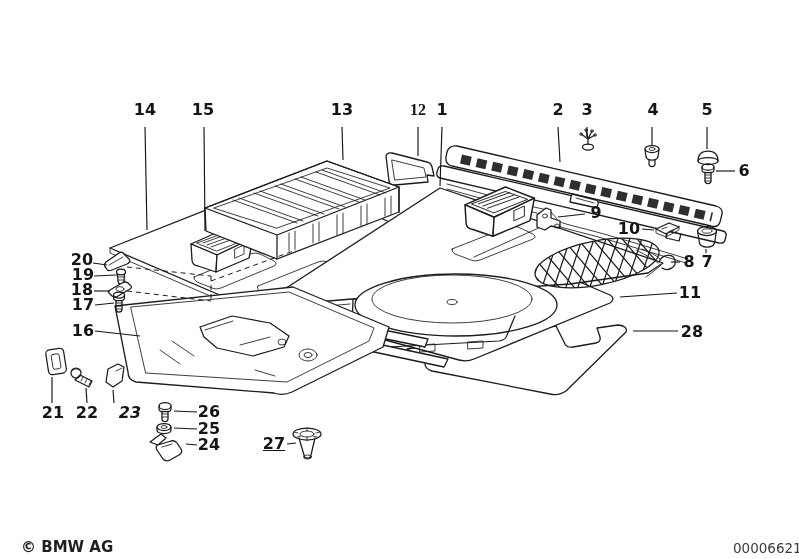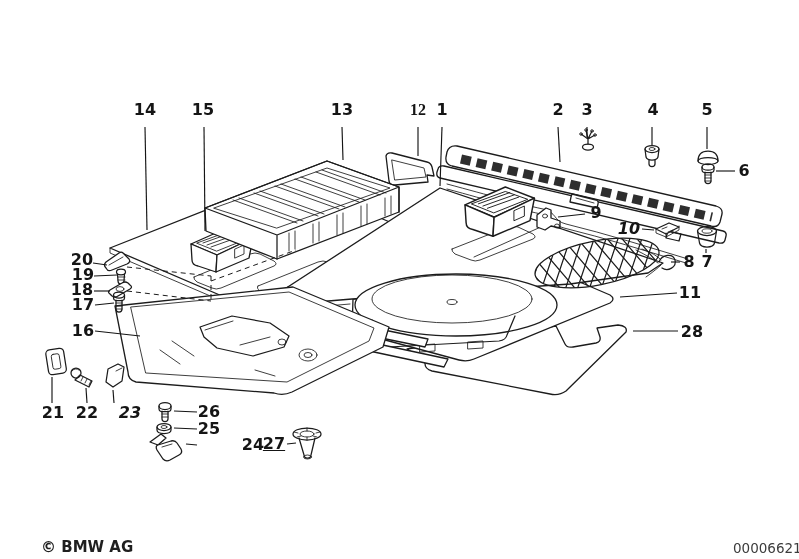--- a/index.html
+++ b/index.html
@@ -8,21 +8,21 @@
   #diagram-svg{position:absolute;left:0;top:0;}
   .ln{fill:none;stroke:var(--ink,#1c1c1c);stroke-width:1.25;stroke-linejoin:round;stroke-linecap:round;}
   .fillw{fill:var(--paper,#ffffff);stroke:var(--ink,#1c1c1c);stroke-width:1.3;stroke-linejoin:round;}
   .thin{fill:none;stroke:var(--ink,#1c1c1c);stroke-width:0.85;stroke-linejoin:round;stroke-linecap:round;}
   .dash{fill:none;stroke:var(--ink,#1c1c1c);stroke-width:1;stroke-dasharray:5 4;}
   .rungs{fill:none;stroke:#2e2e2e;stroke-width:9;stroke-dasharray:10 6;}
   .net{fill:none;stroke:#1c1c1c;stroke-width:1.25;}
   .leader{fill:none;stroke:#151515;stroke-width:1.15;}
   .callout{position:absolute;transform:translate(-50%,-50%);font-weight:bold;font-size:16px;
            color:#151515;line-height:1;white-space:nowrap;}
-  .footer-left{position:absolute;left:21px;top:538px;font-size:15px;font-weight:bold;color:#1f1f1f;margin-left:20px;}
+  .footer-left{position:absolute;left:21px;top:538px;font-size:15px;font-weight:bold;color:#1f1f1f;}
   .footer-right{position:absolute;left:733px;top:540px;font-size:13.5px;color:#3c3c3c;}
 </style>
 </head>
 <body>
 
 <div class="stage">
 
 <svg id="diagram-svg" width="799" height="559" viewBox="0 0 799 559">
 
   <defs>
@@ -256,35 +256,35 @@
 <div id="callout-layer">
       <div class="callout" style="left: 442px; top: 110px;">1</div>
       <div class="callout" style="left: 558px; top: 110px;">2</div>
       <div class="callout" style="left: 587px; top: 110px;">3</div>
       <div class="callout" style="left: 653px; top: 110px;">4</div>
       <div class="callout" style="left: 707px; top: 110px;">5</div>
       <div class="callout" style="left: 744px; top: 171px;">6</div>
       <div class="callout" style="left: 707px; top: 262px;">7</div>
       <div class="callout" style="left: 689px; top: 262px;">8</div>
       <div class="callout" style="left: 596px; top: 213px;">9</div>
-      <div class="callout" style="left: 629px; top: 229px; font-style: italic;">10</div>
+      <div class="callout" style="left: 629px; top: 229px;">10</div>
       <div class="callout" style="left: 690px; top: 293px;">11</div>
       <div class="callout" style="left: 418px; top: 110px; font-family: Liberation Serif, serif;">12</div>
       <div class="callout" style="left: 342px; top: 110px;">13</div>
       <div class="callout" style="left: 145px; top: 110px;">14</div>
       <div class="callout" style="left: 203px; top: 110px;">15</div>
       <div class="callout" style="left: 83px; top: 331px;">16</div>
       <div class="callout" style="left: 83px; top: 305px;">17</div>
       <div class="callout" style="left: 82px; top: 290px;">18</div>
       <div class="callout" style="left: 83px; top: 275px;">19</div>
       <div class="callout" style="left: 82px; top: 260px;">20</div>
       <div class="callout" style="left: 53px; top: 413px;">21</div>
       <div class="callout" style="left: 87px; top: 413px;">22</div>
       <div class="callout" style="left: 130px; top: 413px; font-style: italic;">23</div>
-      <div class="callout" style="left: 209px; top: 445px; margin-left: 44px;">24</div>
+      <div class="callout" style="left: 209px; top: 445px;">24</div>
       <div class="callout" style="left: 209px; top: 429px;">25</div>
       <div class="callout" style="left: 209px; top: 412px;">26</div>
       <div class="callout" style="left: 274px; top: 444px; text-decoration: underline;">27</div>
       <div class="callout" style="left: 692px; top: 332px;">28</div>
     </div>
 
 <div class="footer-left">© BMW AG</div>
 <div class="footer-right">00006621</div>
 
 </div>

